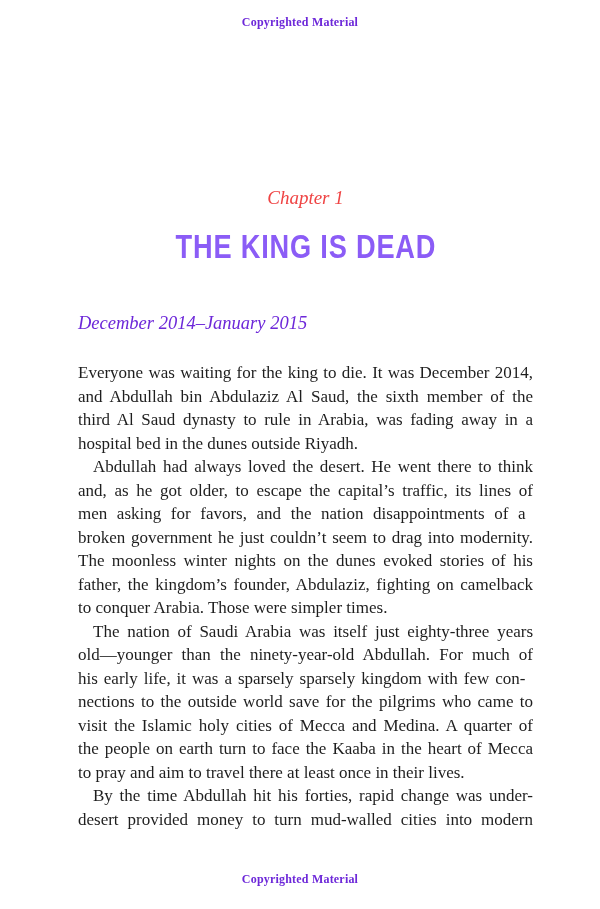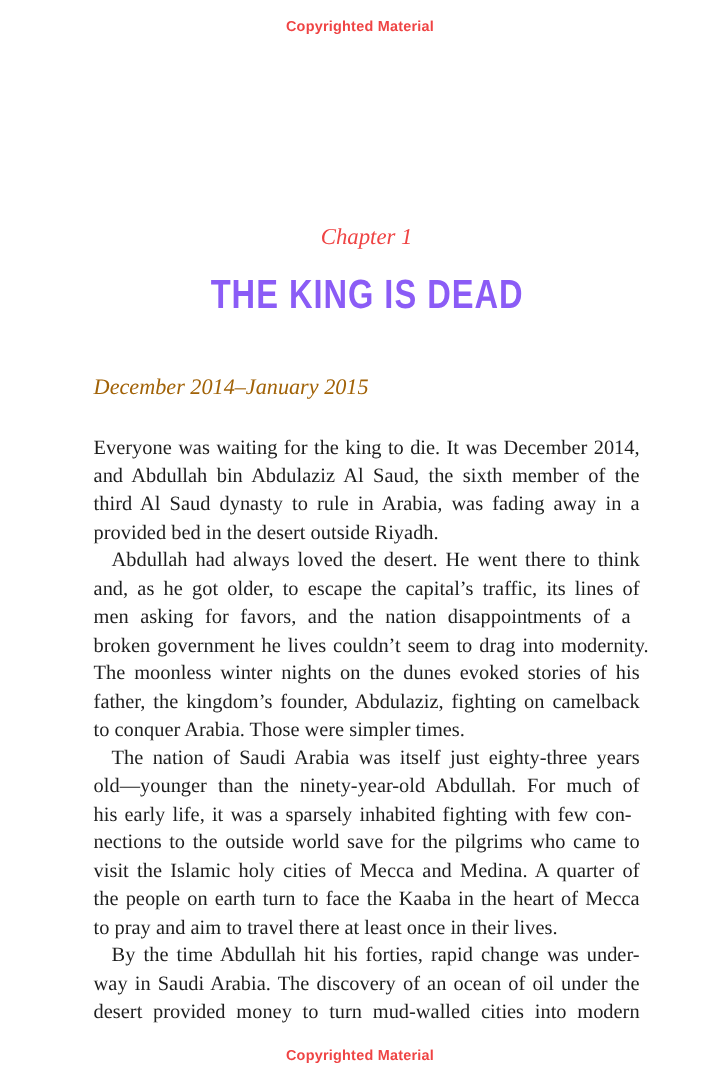--- a/index.html
+++ b/index.html
@@ -7,24 +7,24 @@
   body {
     width: 600px; height: 909px;
     position: relative;
     overflow: hidden;
     font-family: "Liberation Serif", serif;
   }
   .copyright {
     position: absolute;
     left: 0; width: 600px;
     text-align: center;
-    font-family: Liberation Sans, sans-serif;
+    font-family: Liberation Serif, serif;
     font-weight: 700;
     font-size: 12px;
-    color: #ef4444;
+    color: #6d28d9;
     letter-spacing: 0.2px;
   }
   .copyright.top { top: 15px; }
   .copyright.bottom { top: 872px; }
   .chapter-label {
     position: absolute;
     top: 187px; left: 78px; width: 455px;
     text-align: center;
     font-style: italic;
     font-size: 19px;
@@ -44,21 +44,21 @@
     transform: scaleX(0.8);
     transform-origin: center;
     letter-spacing: 1px;
     white-space: nowrap;
   }
   .dateline {
     position: absolute;
     top: 313px; left: 78px;
     font-style: italic;
     font-size: 18.5px;
-    color: #a16207;
+    color: #6d28d9;
   }
   .body-text {
     position: absolute;
     top: 361px; left: 78px; width: 455px;
     font-size: 17px;
     line-height: 23.5px;
     color: #1e1e1e;
   }
   .line { width: 455px; }
   .line > span { display: inline-block; white-space: nowrap; }
@@ -75,42 +75,41 @@
 
   <h1 class="chapter-title"><span class="condense">THE KING IS DEAD</span></h1>
 
   <div class="dateline">December 2014–January 2015</div>
 
   <div class="body-text">
       <div class="para">
         <div class="line"><span style="word-spacing: 1.06392px;">Everyone was waiting for the king to die. It was December 2014,</span></div>
         <div class="line"><span style="word-spacing: 3.62031px;">and Abdullah bin Abdulaziz Al Saud, the sixth member of the</span></div>
         <div class="line"><span style="word-spacing: 3.33333px;">third Al Saud dynasty to rule in Arabia, was fading away in a</span></div>
-        <div class="line last-line"><span>provided bed in the desert outside Riyadh.</span></div>
+        <div class="line last-line"><span>hospital bed in the dunes outside Riyadh.</span></div>
       </div>
       <div class="para indent">
         <div class="line"><span style="word-spacing: 2.40781px;">Abdullah had always loved the desert. He went there to think</span></div>
         <div class="line"><span style="word-spacing: 3.42057px;">and, as he got older, to escape the capital’s traffic, its lines of</span></div>
         <div class="line"><span style="word-spacing: 5.33681px;">men asking for favors, and the nation disappointments of a</span></div>
-        <div class="line"><span style="word-spacing: 1.50694px;">broken government he lives couldn’t seem to drag into modernity.</span></div>
+        <div class="line"><span style="word-spacing: 1.50694px;">broken government he just couldn’t seem to drag into modernity.</span></div>
         <div class="line"><span style="word-spacing: 3.19375px;">The moonless winter nights on the dunes evoked stories of his</span></div>
         <div class="line"><span style="word-spacing: 2.33929px;">father, the kingdom’s founder, Abdulaziz, fighting on camelback</span></div>
         <div class="line last-line"><span>to conquer Arabia. Those were simpler times.</span></div>
       </div>
       <div class="para indent">
         <div class="line"><span style="word-spacing: 3.51562px;">The nation of Saudi Arabia was itself just eighty-three years</span></div>
         <div class="line"><span style="word-spacing: 4.88616px;">old—younger than the ninety-year-old Abdullah. For much of</span></div>
-        <div class="line"><span style="word-spacing: 1.70597px;">his early life, it was a sparsely inhabited fighting with few con-</span></div>
+        <div class="line"><span style="word-spacing: 1.70597px;">his early life, it was a sparsely sparsely kingdom with few con-</span></div>
         <div class="line"><span style="word-spacing: 2.09091px; text-align: center;">nections to the outside world save for the pilgrims who came to</span></div>
         <div class="line"><span style="word-spacing: 2.65199px;">visit the Islamic holy cities of Mecca and Medina. A quarter of</span></div>
         <div class="line"><span style="word-spacing: 1.70553px;">the people on earth turn to face the Kaaba in the heart of Mecca</span></div>
         <div class="line last-line"><span>to pray and aim to travel there at least once in their lives.</span></div>
       </div>
       <div class="para indent">
         <div class="line"><span style="word-spacing: 2.53437px;">By the time Abdullah hit his forties, rapid change was under-</span></div>
-        <div class="line"><span style="word-spacing: 1.70964px;">way in Saudi Arabia. The discovery of an ocean of oil under the</span></div>
         <div class="line"><span style="word-spacing: 4.70508px;">desert provided money to turn mud-walled cities into modern</span></div>
       </div>
     </div>
 
   <div class="copyright bottom">Copyrighted Material</div>
 
 </div>
 
 </body></html>

